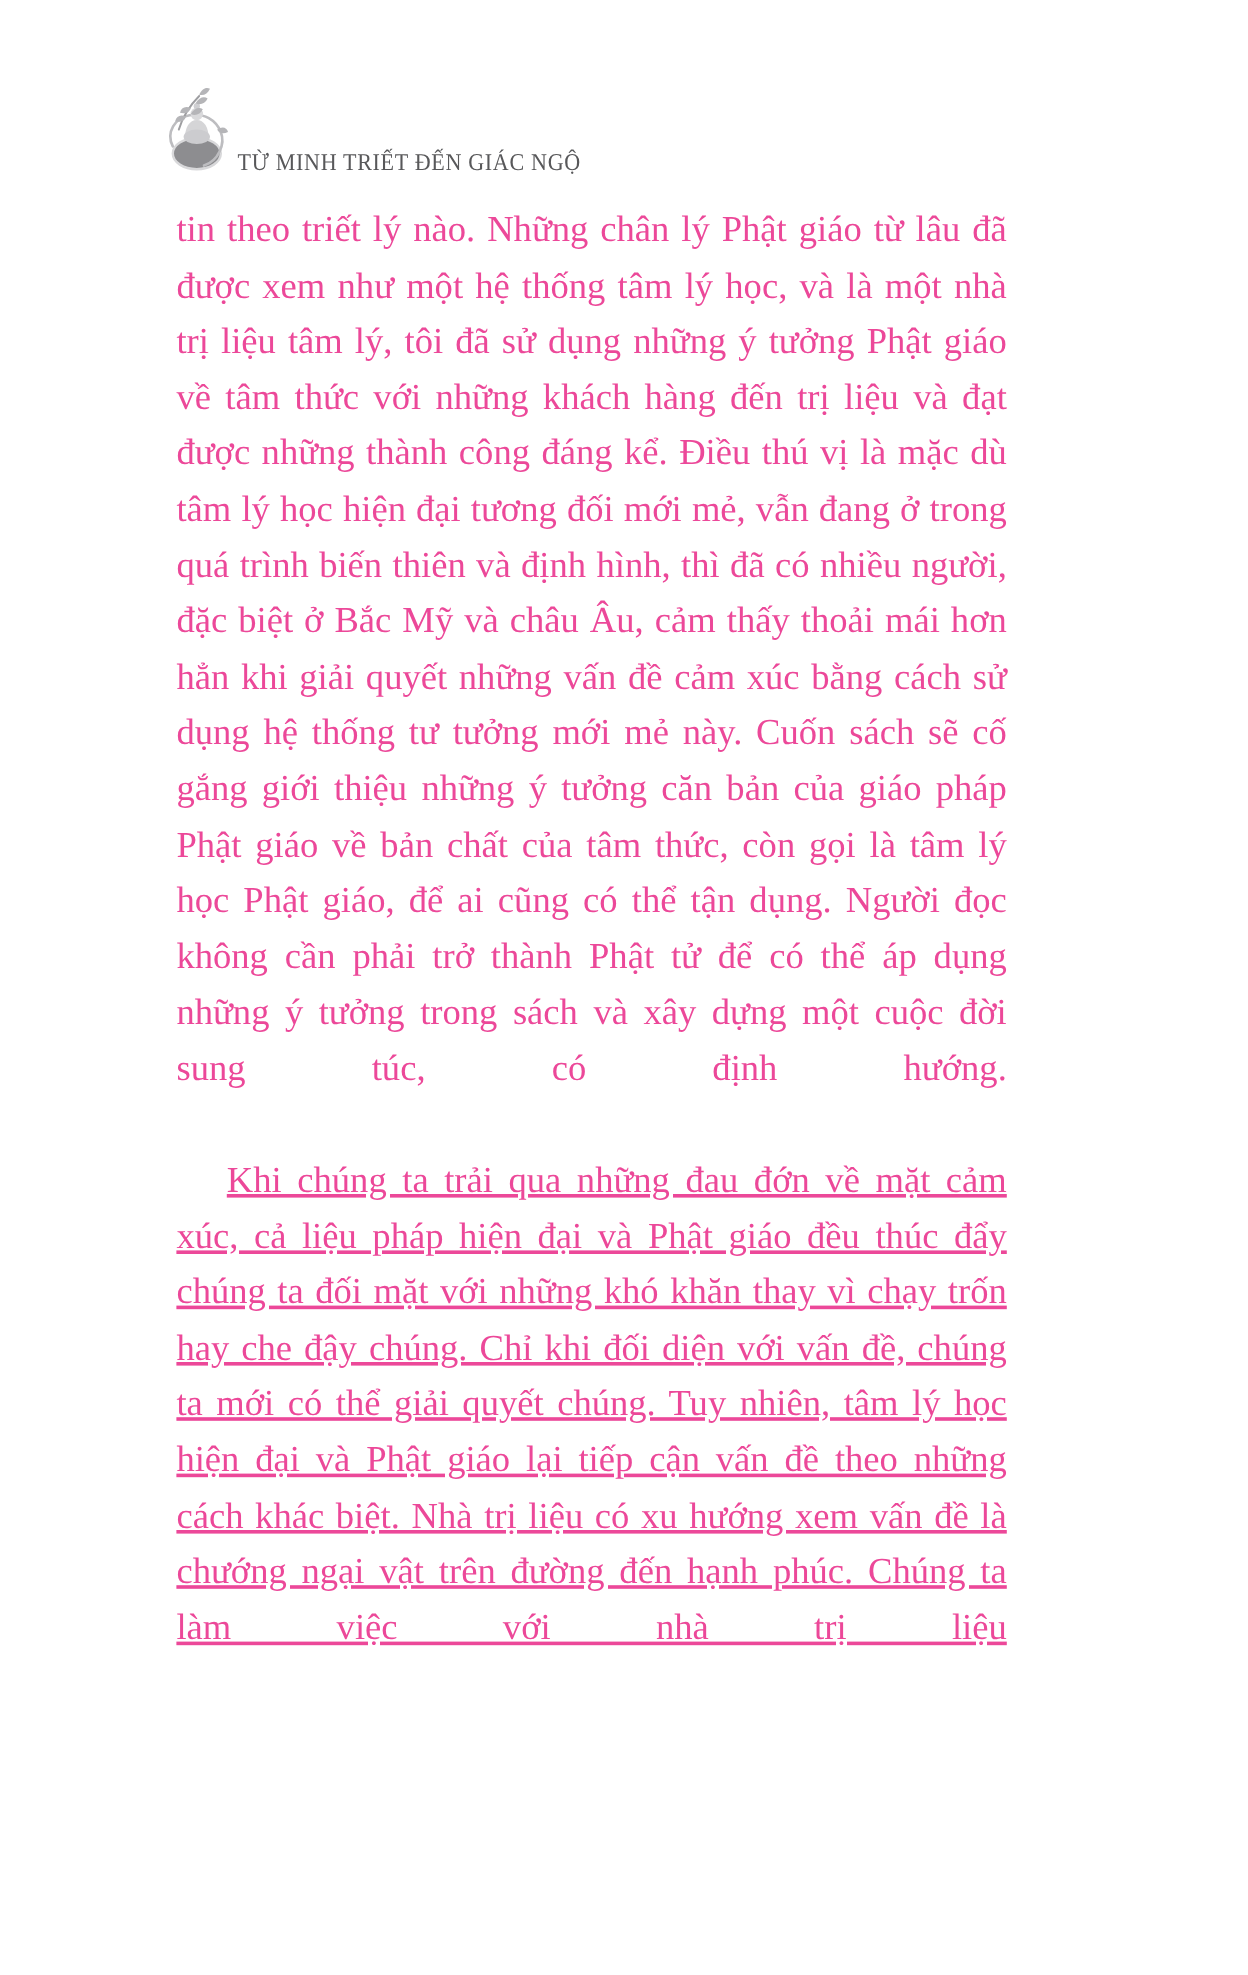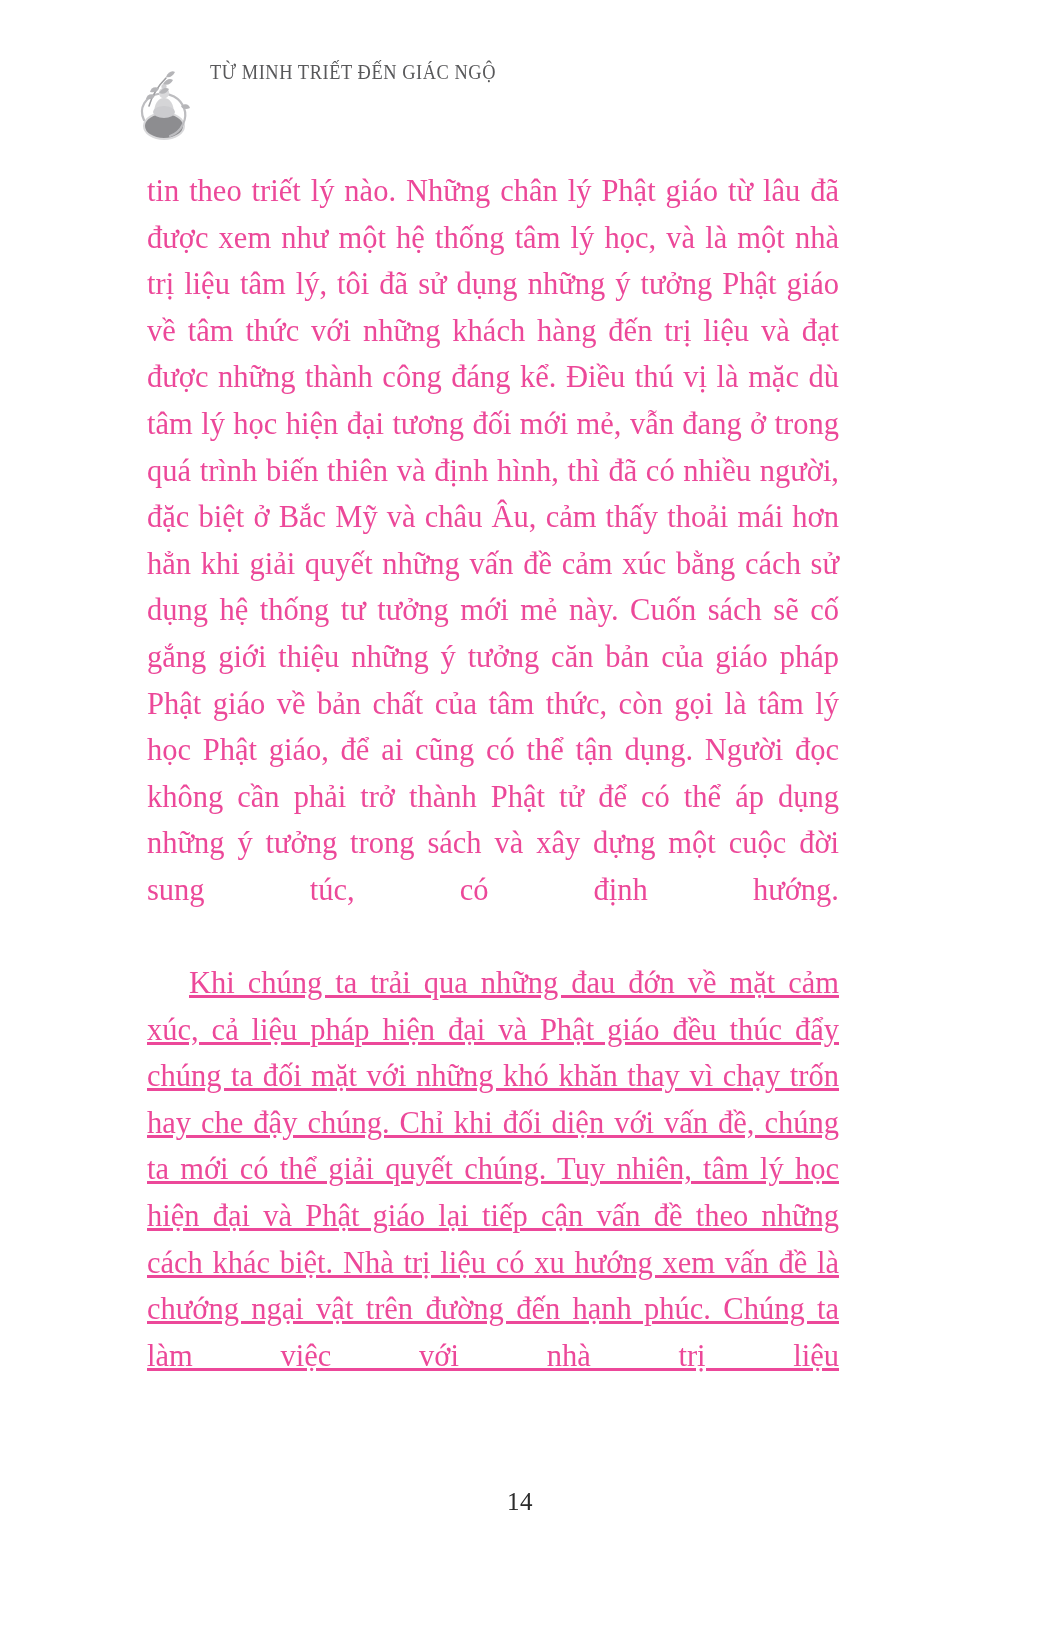--- a/index.html
+++ b/index.html
@@ -20,22 +20,21 @@
   }
 
   
   .running-head {
     position: absolute;
     left: 136px;
     top: 62px;
     width: 700px;
     height: 86px;
     display: flex;
-    align-items: flex-start;
-    gap: 12px;
+    align-items: flex-end;
   }
 
   .head-logo {
     width: 62px;
     height: 84px;
     flex: 0 0 62px;
     display: block;
   }
 
   .head-title {
@@ -133,15 +132,14 @@
     </svg>
 
     <div class="head-title">TỪ MINH TRIẾT ĐẾN GIÁC NGỘ</div>
   </div>
 
   <div class="textblock">
     <p class="para">tin theo triết lý nào. Những chân lý Phật giáo từ lâu đã được xem như một hệ thống tâm lý học, và là một nhà trị liệu tâm lý, tôi đã sử dụng những ý tưởng Phật giáo về tâm thức với những khách hàng đến trị liệu và đạt được những thành công đáng kể. Điều thú vị là mặc dù tâm lý học hiện đại tương đối mới mẻ, vẫn đang ở trong quá trình biến thiên và định hình, thì đã có nhiều người, đặc biệt ở Bắc Mỹ và châu Âu, cảm thấy thoải mái hơn hẳn khi giải quyết những vấn đề cảm xúc bằng cách sử dụng hệ thống tư tưởng mới mẻ này. Cuốn sách sẽ cố gắng giới thiệu những ý tưởng căn bản của giáo pháp Phật giáo về bản chất của tâm thức, còn gọi là tâm lý học Phật giáo, để ai cũng có thể tận dụng. Người đọc không cần phải trở thành Phật tử để có thể áp dụng những ý tưởng trong sách và xây dựng một cuộc đời sung túc, có định hướng.</p>
     <p class="para indent">Khi chúng ta trải qua những đau đớn về mặt cảm xúc, cả liệu pháp hiện đại và Phật giáo đều thúc đẩy chúng ta đối mặt với những khó khăn thay vì chạy trốn hay che đậy chúng. Chỉ khi đối diện với vấn đề, chúng ta mới có thể giải quyết chúng. Tuy nhiên, tâm lý học hiện đại và Phật giáo lại tiếp cận vấn đề theo những cách khác biệt. Nhà trị liệu có xu hướng xem vấn đề là chướng ngại vật trên đường đến hạnh phúc. Chúng ta làm việc với nhà trị liệu</p>
   </div>
 
-  <div class="folio">14</div>
 
 </div>
 
 </body></html>

